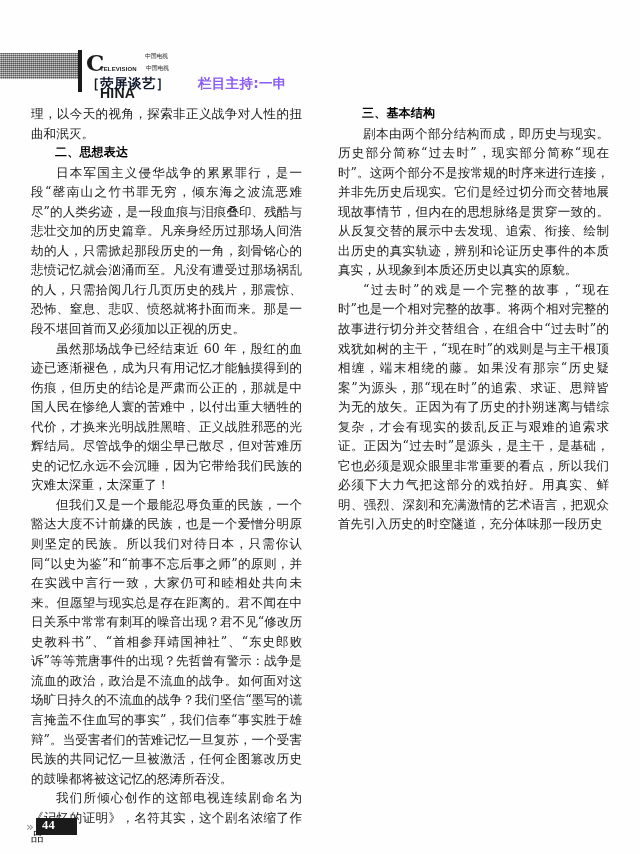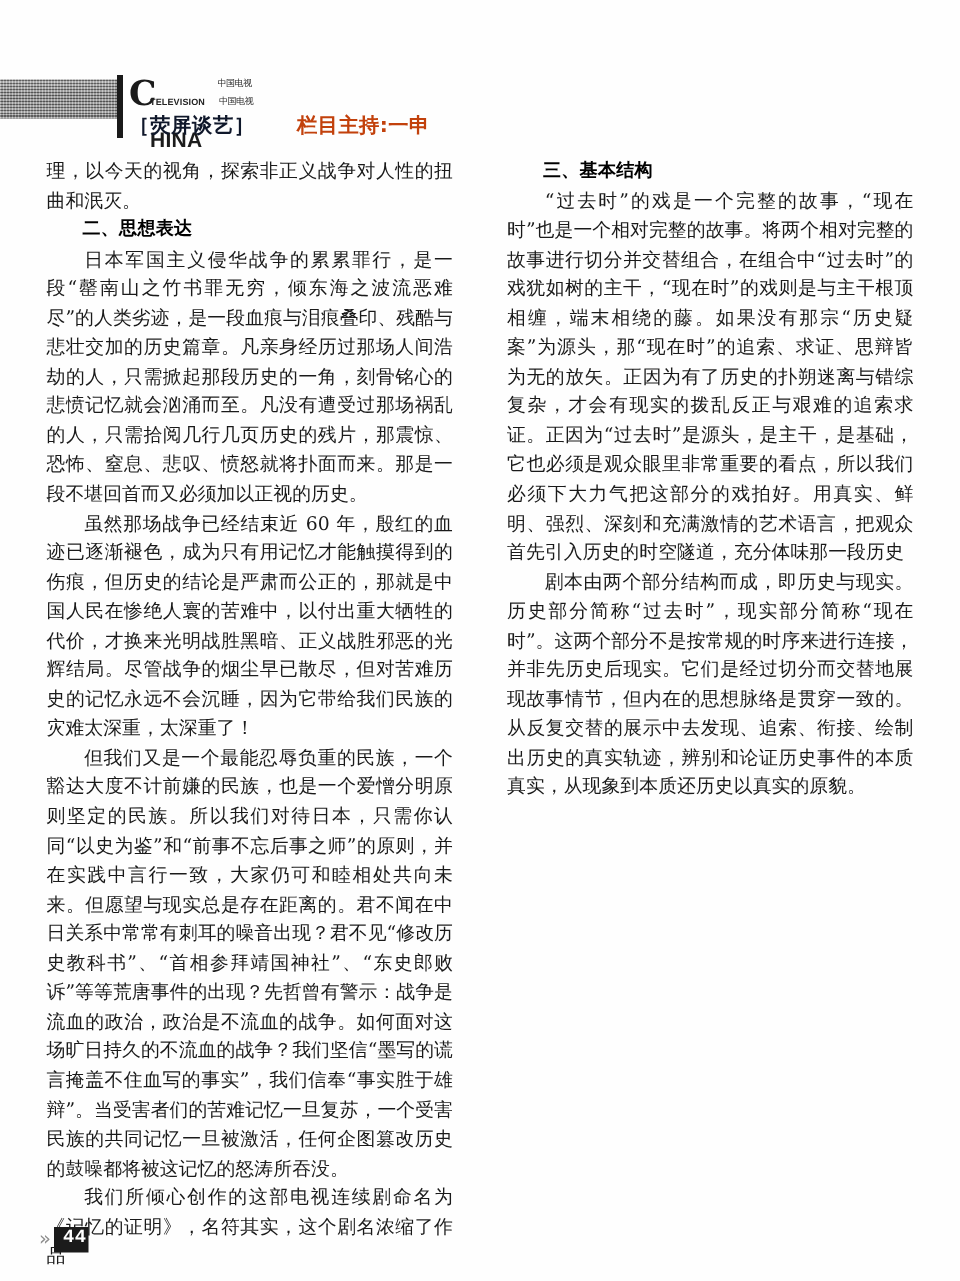--- a/index.html
+++ b/index.html
@@ -124,21 +124,21 @@
   }
 
   .host-line {
     position: absolute;
     left: 198px;
     top: 25px;
     font-family: "DejaVu Sans", sans-serif;
     font-size: 13.5px;
     font-weight: bold;
     letter-spacing: 0.3px;
-    color: #c2410c;
+    color: #8b5cf6;
     white-space: nowrap;
   }
 
   
   .columns {
     position: absolute;
     left: 31px;
     top: 104px;
     width: 578px;
     height: 690px;
@@ -185,24 +185,24 @@
   }
   .folio-chevron {
     font-family: "DejaVu Sans", sans-serif;
     font-size: 13px;
     color: #8d8d8d;
     line-height: 1;
   }
   .folio-num {
     background: #1b1b1b;
     color: #ffffff;
-    font-family: Liberation Mono, monospace;
+    font-family: Liberation Serif, serif;
     font-size: 12.5px;
     font-weight: bold;
-    padding: 1px 1px 2px 6px;
+    padding: 1px 22px 2px 6px;
     line-height: 1.1;
     letter-spacing: 0.4px;
   }
 </style>
 </head>
 <body>
 
 <div class="page">
 
   <div class="masthead">
@@ -227,22 +227,22 @@
     <div class="col" id="col-left">
         <p class="para">理，以今天的视角，探索非正义战争对人性的扭曲和泯灭。</p>
         <h2 class="subhead">二、思想表达</h2>
         <p class="para indent">日本军国主义侵华战争的累累罪行，是一段“罄南山之竹书罪无穷，倾东海之波流恶难尽”的人类劣迹，是一段血痕与泪痕叠印、残酷与悲壮交加的历史篇章。凡亲身经历过那场人间浩劫的人，只需掀起那段历史的一角，刻骨铭心的悲愤记忆就会汹涌而至。凡没有遭受过那场祸乱的人，只需拾阅几行几页历史的残片，那震惊、恐怖、窒息、悲叹、愤怒就将扑面而来。那是一段不堪回首而又必须加以正视的历史。</p>
         <p class="para indent">虽然那场战争已经结束近 60 年，殷红的血迹已逐渐褪色，成为只有用记忆才能触摸得到的伤痕，但历史的结论是严肃而公正的，那就是中国人民在惨绝人寰的苦难中，以付出重大牺牲的代价，才换来光明战胜黑暗、正义战胜邪恶的光辉结局。尽管战争的烟尘早已散尽，但对苦难历史的记忆永远不会沉睡，因为它带给我们民族的灾难太深重，太深重了！</p>
         <p class="para indent">但我们又是一个最能忍辱负重的民族，一个豁达大度不计前嫌的民族，也是一个爱憎分明原则坚定的民族。所以我们对待日本，只需你认同“以史为鉴”和“前事不忘后事之师”的原则，并在实践中言行一致，大家仍可和睦相处共向未来。但愿望与现实总是存在距离的。君不闻在中日关系中常常有刺耳的噪音出现？君不见“修改历史教科书”、“首相参拜靖国神社”、“东史郎败诉”等等荒唐事件的出现？先哲曾有警示：战争是流血的政治，政治是不流血的战争。如何面对这场旷日持久的不流血的战争？我们坚信“墨写的谎言掩盖不住血写的事实”，我们信奉“事实胜于雄辩”。当受害者们的苦难记忆一旦复苏，一个受害民族的共同记忆一旦被激活，任何企图篡改历史的鼓噪都将被这记忆的怒涛所吞没。</p>
         <p class="para indent">我们所倾心创作的这部电视连续剧命名为《记忆的证明》，名符其实，这个剧名浓缩了作品</p>
       </div>
     <div class="col" id="col-right">
         <h2 class="subhead">三、基本结构</h2>
+        <p class="para indent">剧本由两个部分结构而成，即历史与现实。历史部分简称“过去时”，现实部分简称“现在时”。这两个部分不是按常规的时序来进行连接，并非先历史后现实。它们是经过切分而交替地展现故事情节，但内在的思想脉络是贯穿一致的。从反复交替的展示中去发现、追索、衔接、绘制出历史的真实轨迹，辨别和论证历史事件的本质真实，从现象到本质还历史以真实的原貌。</p>
         <p class="para indent">“过去时”的戏是一个完整的故事，“现在时”也是一个相对完整的故事。将两个相对完整的故事进行切分并交替组合，在组合中“过去时”的戏犹如树的主干，“现在时”的戏则是与主干根顶相缠，端末相绕的藤。如果没有那宗“历史疑案”为源头，那“现在时”的追索、求证、思辩皆为无的放矢。正因为有了历史的扑朔迷离与错综复杂，才会有现实的拨乱反正与艰难的追索求证。正因为“过去时”是源头，是主干，是基础，它也必须是观众眼里非常重要的看点，所以我们必须下大力气把这部分的戏拍好。用真实、鲜明、强烈、深刻和充满激情的艺术语言，把观众首先引入历史的时空隧道，充分体味那一段历史</p>
-        <p class="para indent">剧本由两个部分结构而成，即历史与现实。历史部分简称“过去时”，现实部分简称“现在时”。这两个部分不是按常规的时序来进行连接，并非先历史后现实。它们是经过切分而交替地展现故事情节，但内在的思想脉络是贯穿一致的。从反复交替的展示中去发现、追索、衔接、绘制出历史的真实轨迹，辨别和论证历史事件的本质真实，从现象到本质还历史以真实的原貌。</p>
       </div>
   </div>
 
   <div class="folio">
     <span class="folio-chevron">»</span>
     <span class="folio-num">44</span>
   </div>
 
 </div>
 

